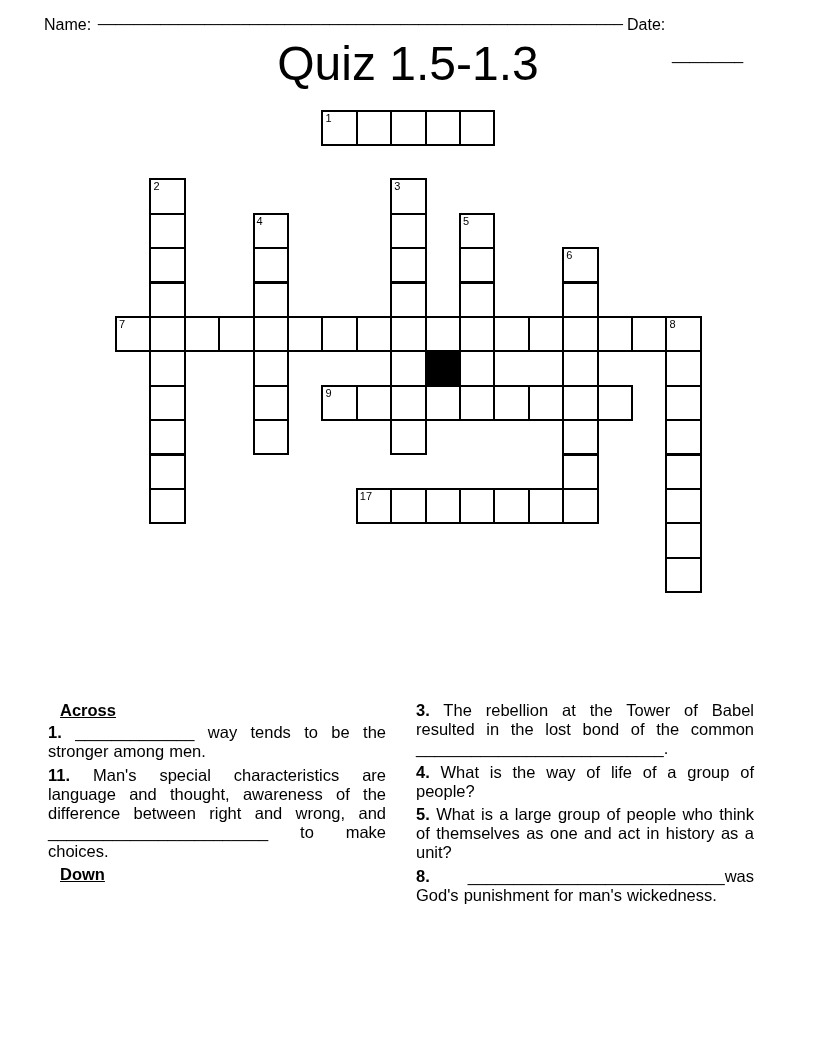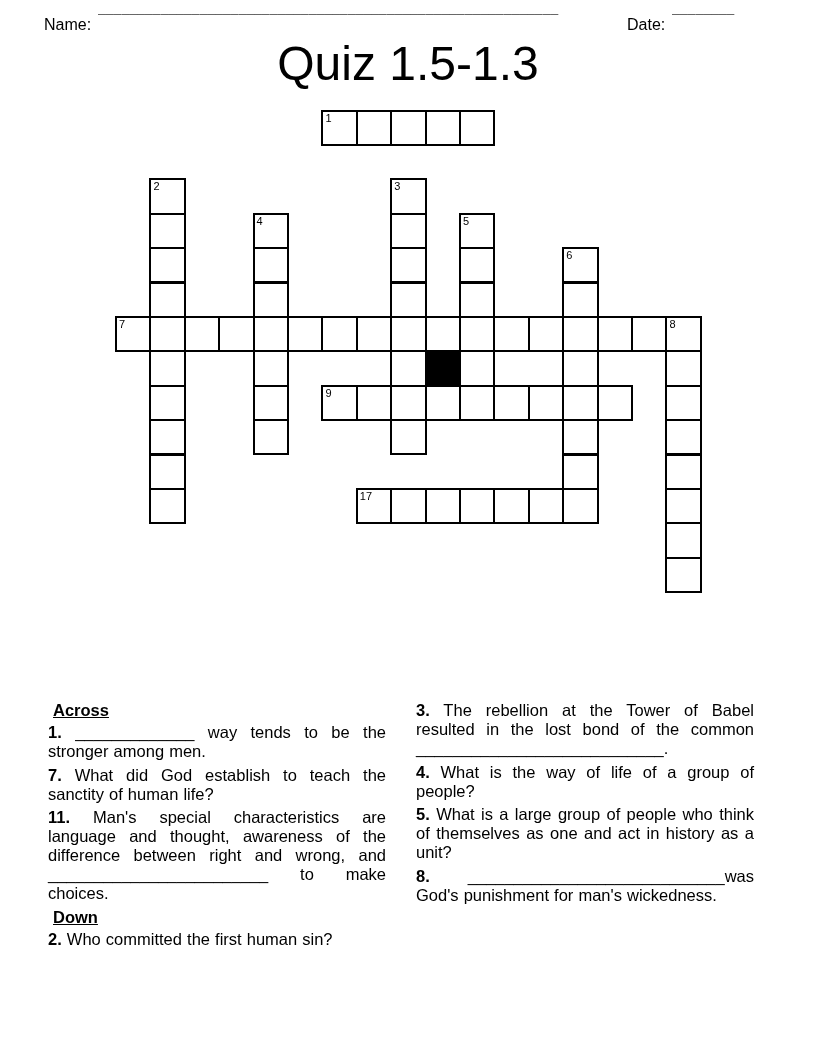--- a/index.html
+++ b/index.html
@@ -7,25 +7,25 @@
   body { font-family: "Liberation Sans", sans-serif; color: #000; }
   .page {
     position: relative;
     width: 816px;
     height: 1056px;
     background: #ffffff;
     overflow: hidden;
   }
   
   .hdr-label { position: absolute; top: 16px; font-size: 16px; color: #000; white-space: pre; }
-  .hdr-line  { position: absolute; top: 2px; font-size: 13px; color: #000; white-space: pre; letter-spacing: 0; font-family: Liberation Mono, monospace; }
+  .hdr-line  { position: absolute; top: 8px; font-size: 16px; color: #000; white-space: pre; letter-spacing: 0; }
   #name-label { left: 44px; }
   #name-line  { left: 98px; }
   #date-label { left: 627px; }
-  #date-line  { left: 672px; }
+  #date-line  { left: 672px; margin-top: 38px; }
   
   .title {
     position: absolute;
     top: 36px; left: 0; right: 0;
     text-align: center;
     font-size: 48px;
     font-weight: 400;
     line-height: 56px;
     color: #000;
   }
@@ -51,21 +51,21 @@
     width: 706px;
     display: flex;
     gap: 30px;
   }
   .clue-col { width: 338px; }
   .clue-heading {
     font-size: 16.5px;
     font-weight: bold;
     text-decoration: underline;
     line-height: 19px;
-    margin: 0 0 3px 5px;
+    margin: 0 0 3px 12px;
   }
   .clue {
     font-size: 16.5px;
     line-height: 19px;
     text-align: justify;
     margin: 0 0 4.5px 0;
     word-spacing: 0.5px;
   }
   .clue b { font-weight: bold; }
 </style>
@@ -178,27 +178,23 @@
       <div class="cell" style="left: 493.4px; top: 487.9px; width: 36.4px; height: 36.4px;"></div>
       <div class="cell" style="left: 527.8px; top: 487.9px; width: 36.4px; height: 36.4px;"></div>
       <div class="cell black" style="left: 424.6px; top: 350.3px; width: 36.4px; height: 36.4px;"></div>
     </div>
 
   <div class="clues">
     <div class="clue-col">
       <p class="clue-heading">Across</p>
       <div id="across-list">
           <p class="clue"><b>1.</b> _____________ way tends to be the stronger among men.</p>
-          <p class="clue"><b>7.</b> What did God establish to teach the sanctity of human life?</p>
           <p class="clue"><b>11.</b> Man's special characteristics are language and thought, awareness of the difference between right and wrong, and ________________________ to make choices.</p>
         </div>
       <p class="clue-heading">Down</p>
-      <div id="down-list-left">
-          <p class="clue"><b>2.</b> Who committed the first human sin?</p>
-        </div>
     </div>
     <div class="clue-col">
       <div id="down-list-right">
           <p class="clue"><b>3.</b> The rebellion at the Tower of Babel resulted in the lost bond of the common ___________________________.</p>
           <p class="clue"><b>4.</b> What is the way of life of a group of people?</p>
           <p class="clue"><b>5.</b> What is a large group of people who think of themselves as one and act in history as a unit?</p>
           <p class="clue"><b>8.</b> ____________________________was God's punishment for man's wickedness.</p>
         </div>
     </div>
   </div>

